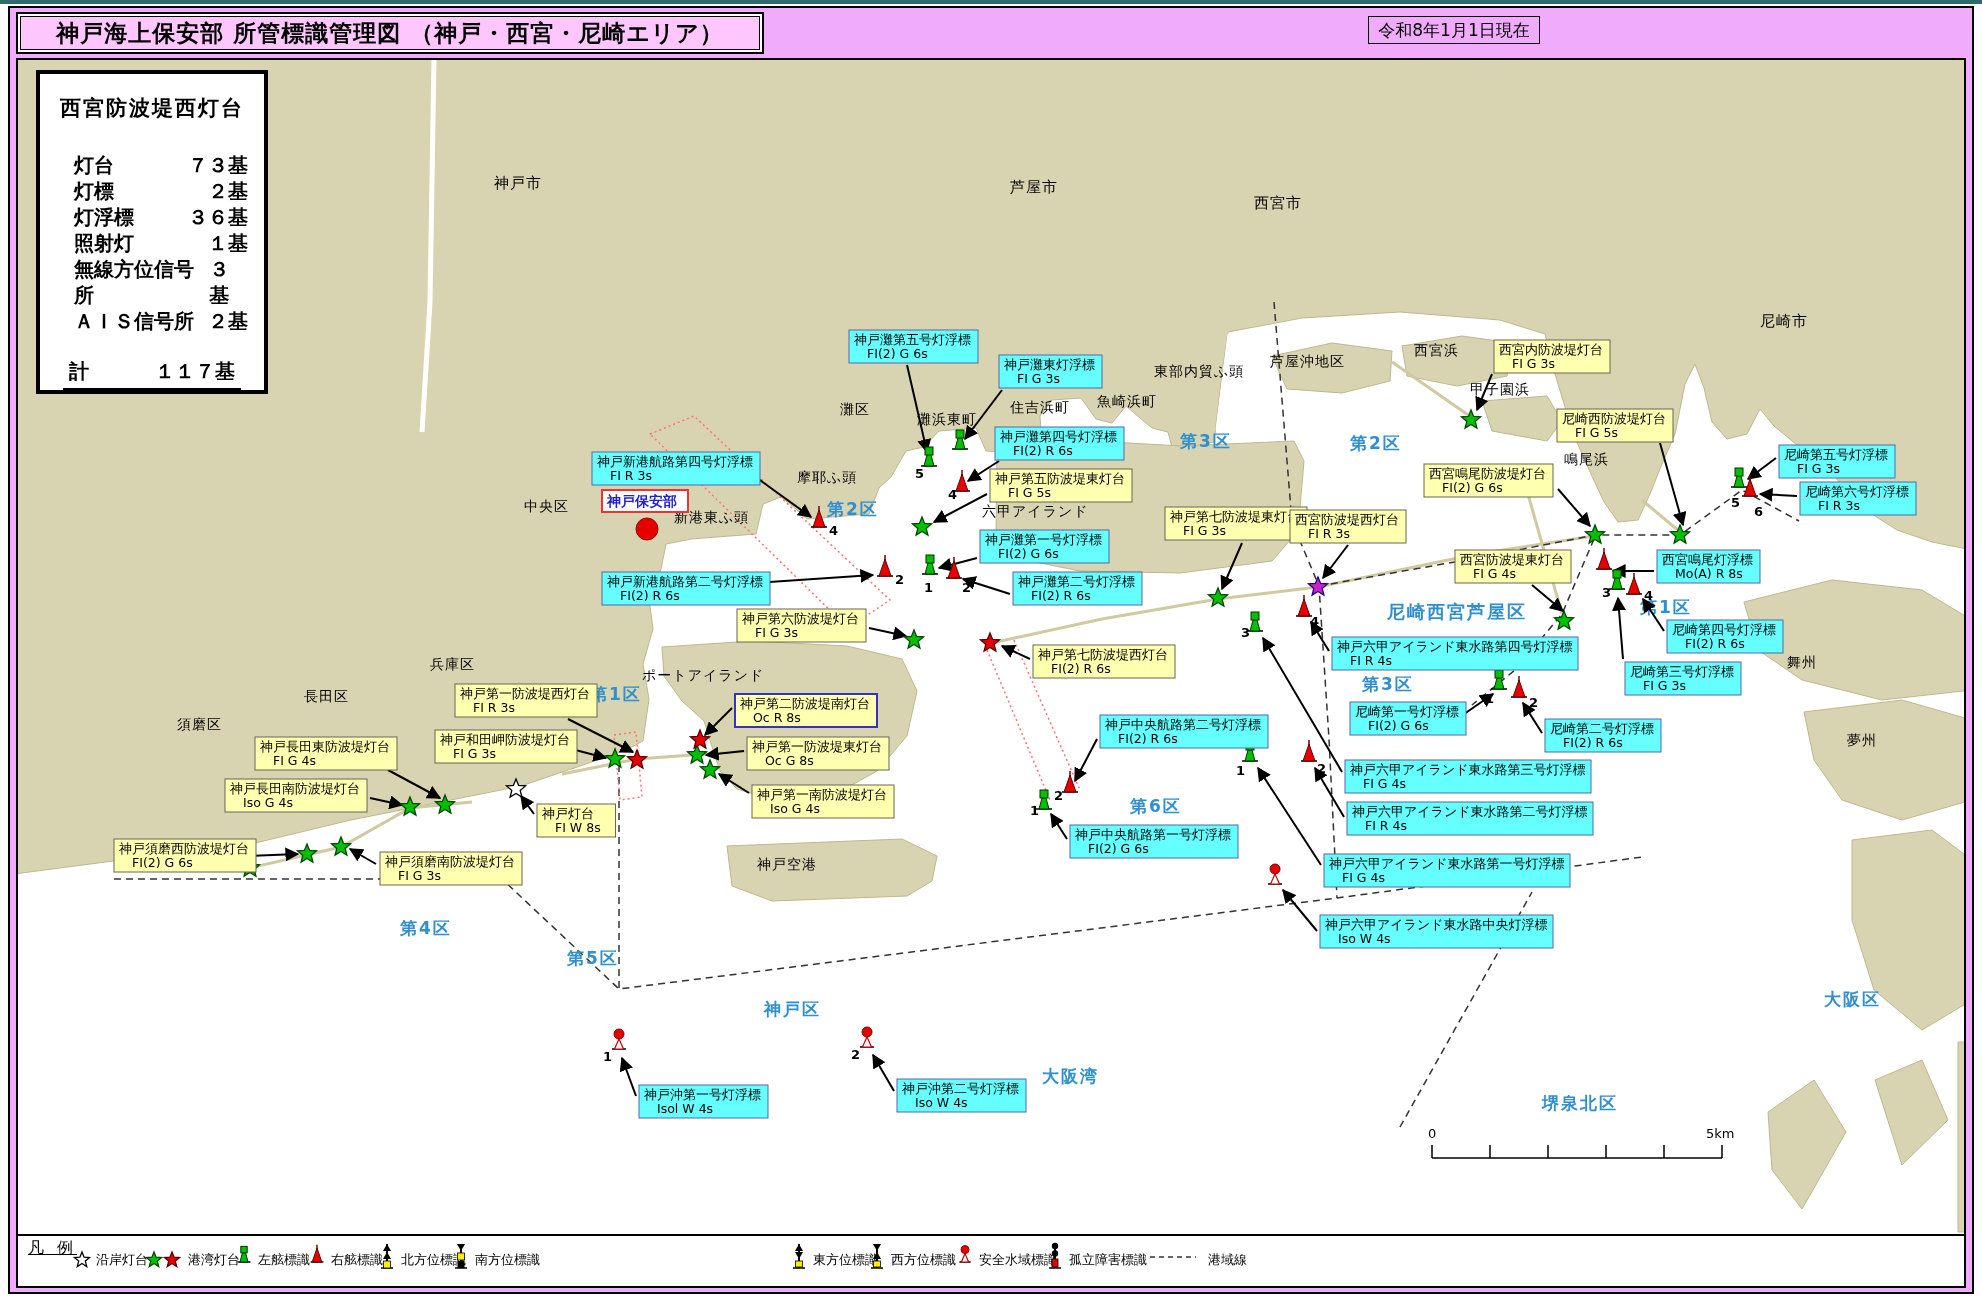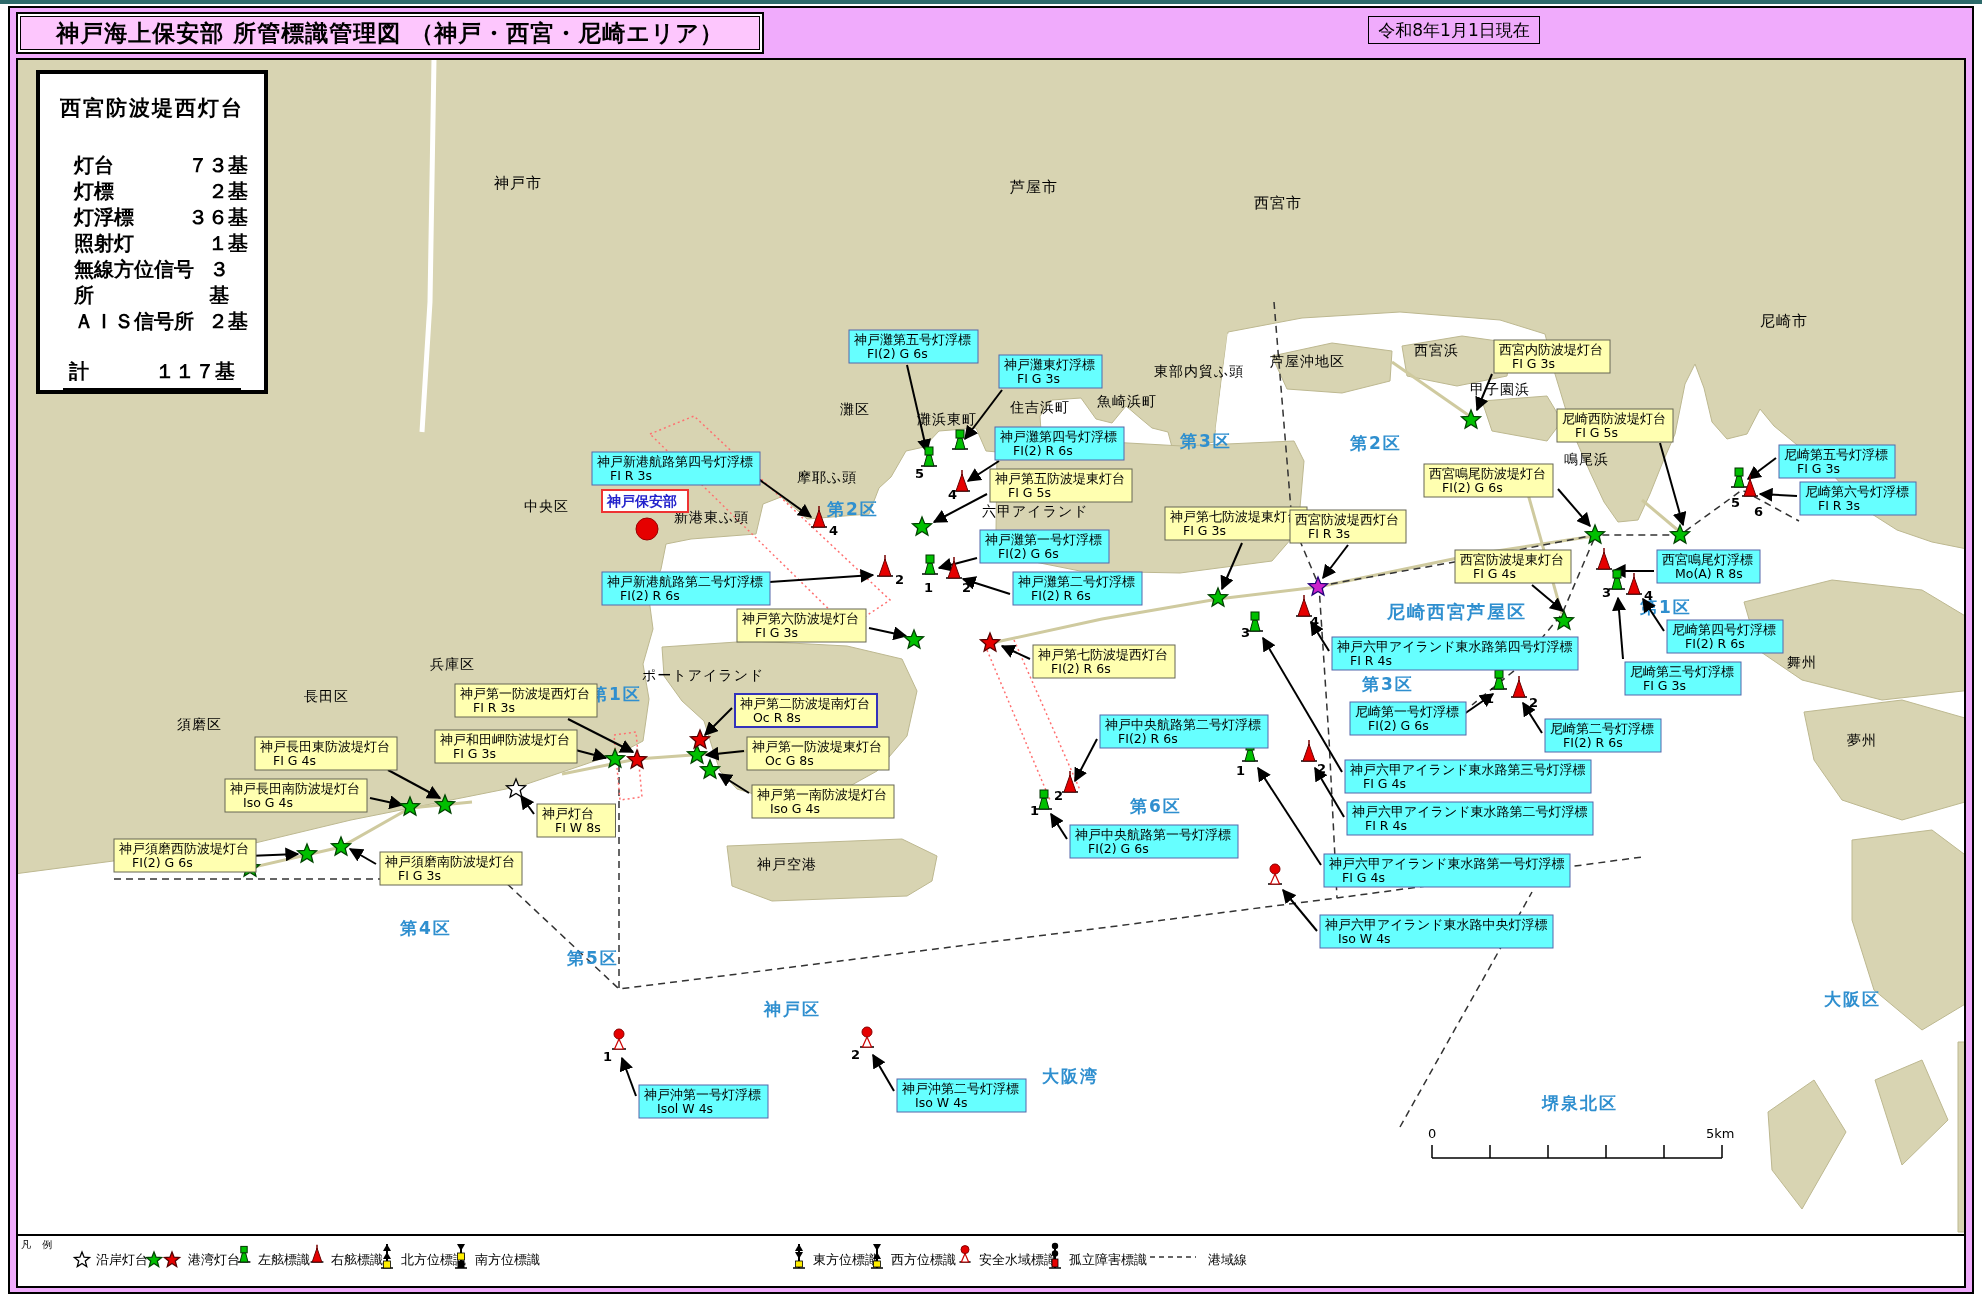--- a/index.html
+++ b/index.html
@@ -13,21 +13,21 @@
     display:flex;align-items:center;justify-content:center;font-size:17px;}
   .maparea{position:absolute;left:6px;top:50px;width:1946px;height:1174px;border:2px solid #000;background:#fff;box-sizing:content-box;}
   .maparea svg{display:block;}
   .statsbox{position:absolute;left:18px;top:10px;width:232px;height:324px;border:4px solid #000;background:#fff;box-sizing:border-box;z-index:5;}
   .stats-title{margin-top:20px;text-align:center;font-size:21px;font-weight:bold;letter-spacing:2px;}
   .stats-rows{margin:30px 16px 0 14px;}
   .srow{display:flex;justify-content:space-between;font-size:20px;font-weight:bold;line-height:26px;margin-left:20px;}
   .stats-total{width:166px;margin:24px auto 0 auto;display:flex;justify-content:space-between;
     font-size:20px;font-weight:bold;border-bottom:2px solid #000;padding:0 6px 3px 6px;}
   .legendstrip{position:absolute;left:6px;top:1228px;width:1946px;height:50px;border:2px solid #000;border-top:none;background:#fff;}
-  .legend-header{position:absolute;left:3px;top:2px;font-size:10px;letter-spacing:4px;}
+  .legend-header{position:absolute;left:10px;top:2px;font-size:16px;letter-spacing:4px;text-decoration:underline;}
   .legendstrip svg{position:absolute;left:0;top:0;}
 </style>
 </head>
 <body>
 
 <div class="topbar"></div>
 
 <div class="outer">
 
   <div class="banner-outer">

